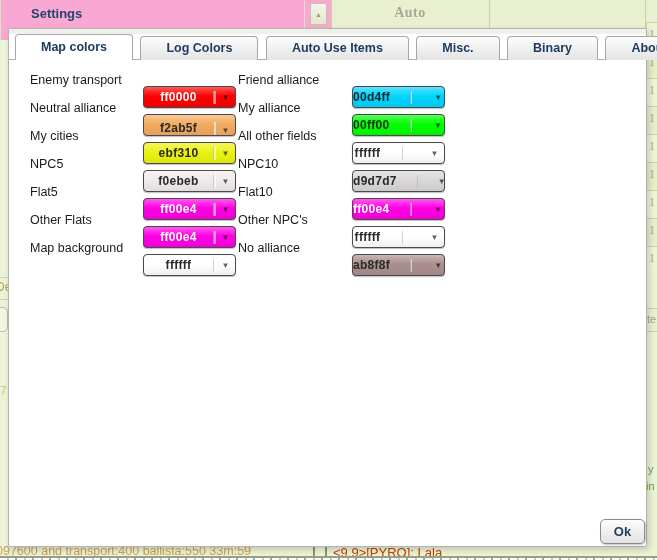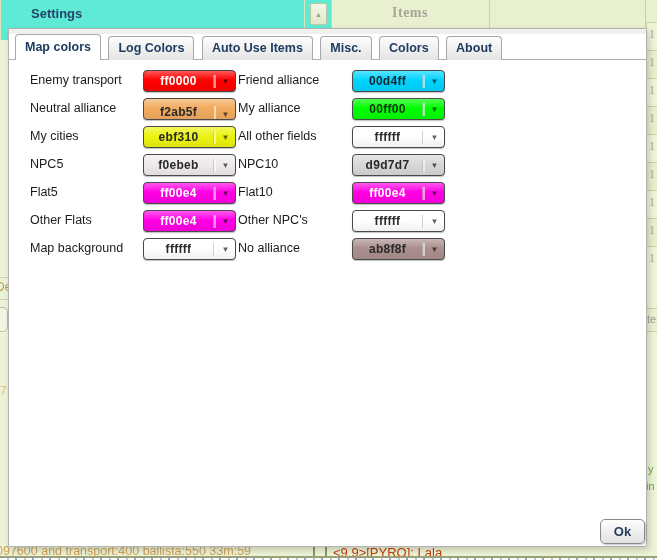--- a/index.html
+++ b/index.html
@@ -29,67 +29,67 @@
   .bg-left-7{position:absolute;left:0px;top:384px;font-size:12px;color:#ddb768;opacity:.8;z-index:1;}
   .bg-bottom{position:absolute;left:0;top:547px;width:657px;height:13px;background:#edf3d5;z-index:1;}
   .bg-log-left{position:absolute;left:-4px;top:-3px;font-size:12.5px;color:#cfa058;white-space:nowrap;}
   .bg-log-right{position:absolute;left:333px;top:-2px;font-size:13px;color:#c2410c;white-space:nowrap;}
   .bg-vmark1{position:absolute;left:313px;top:0;width:2px;height:9px;background:#8f9468;}
   .bg-vmark2{position:absolute;left:325px;top:0;width:2px;height:9px;background:#8f9468;}
   .bg-darkline{position:absolute;left:0;top:556px;width:657px;height:2px;background:#9aa077;z-index:1;}
   .bg-sliver{position:absolute;left:0;top:558px;width:657px;height:2px;z-index:1;
              background:repeating-linear-gradient(90deg,#ffffff 0 7px,#b9c6e2 7px 9px,#ffffff 9px 15px,#8ea6cf 15px 17px);}
   
-  .titlebar{position:absolute;left:0;top:0;width:330px;height:40px;background:#5eead4;
+  .titlebar{position:absolute;left:0;top:0;width:330px;height:40px;background:#f9a8d4;
             border-left:1px solid #dde3bd;z-index:5;}
   .title-text{position:absolute;left:30px;top:6px;font-size:13px;font-weight:bold;color:#25456b;}
   .title-div{position:absolute;left:303px;top:0;width:1px;height:28px;background:#dde3bd;}
   .scrollup{position:absolute;left:309px;top:3px;width:17px;height:22px;border:1px solid #c0c7a0;
             border-radius:2px;background:linear-gradient(#f4f6ea,#e2e7cb);text-align:center;
             font-size:7px;color:#9a9f82;line-height:22px;box-sizing:border-box;}
   
   .dialog{position:absolute;left:8px;top:28px;width:639px;height:519px;background:#ffffff;
           border:1px solid #b3b3b3;border-radius:2px;box-shadow:2px 3px 6px rgba(0,0,0,.18);
           z-index:10;box-sizing:border-box;}
   .dialog .topstrip{position:absolute;left:0;right:0;top:0;height:5px;background:#eff0e9;}
   .tabstrip{position:absolute;left:0;right:0;top:5px;height:25px;border-bottom:1px solid #b0b0b0;
             padding-left:6px;white-space:nowrap;}
-  .tab{display:inline-block;vertical-align:bottom;height:24px;line-height:23px;padding:0 9px;
+  .tab{display:inline-block;vertical-align:bottom;height:24px;line-height:23px;padding:0 25px;
        font-size:12.5px;font-weight:bold;color:#1e3c60;background:linear-gradient(#fdfdfd,#e4e4e4);
        border:1px solid #a8a8a8;border-bottom:none;border-radius:4px 4px 0 0;margin-right:3px;
        box-sizing:border-box;position:relative;cursor:pointer;}
   .tab.active{height:26px;line-height:25px;background:#ffffff;z-index:2;}
   
   .row{position:absolute;left:0;width:100%;height:22px;}
   .lbl{position:absolute;top:3px;font-size:12.5px;color:#1b1b1b;}
   .lbl.l{left:21px;} .lbl.r{left:229px;}
-  .dd{position:absolute;top:0;width:93px;height:22px;border:1px solid #4a4a4a;border-radius:4px;
+  .dd{position:absolute;top:16px;width:93px;height:22px;border:1px solid #4a4a4a;border-radius:4px;
       box-sizing:border-box;display:flex;align-items:center;cursor:pointer;
       background-image:linear-gradient(rgba(255,255,255,.35),rgba(255,255,255,0) 45%,rgba(0,0,0,.06));
       box-shadow:0 1px 1px rgba(0,0,0,.25);}
-  .dd.l{left:134px;} .dd.r{left:343px;}
+  .dd.l{left:134px;} .dd.r{left:343px;gap:20px;}
   .dd-val{flex:1;text-align:center;font-size:12px;font-weight:bold;letter-spacing:.3px;}
   .dd-sep{width:2px;height:13px;background:rgba(255,255,255,.55);border-left:1px solid rgba(0,0,0,.18);}
   .dd-arrow{width:19px;text-align:center;font-size:8px;color:rgba(0,0,0,.62);}
   
   .ok-btn{position:absolute;left:591px;top:490px;width:45px;height:25px;border:1px solid #8a8a8a;
           border-radius:5px;background:linear-gradient(#fdfdfd,#e2e2e2);font-size:13px;font-weight:bold;
           color:#1f3a5f;text-align:center;line-height:23px;box-sizing:border-box;cursor:pointer;
           box-shadow:1px 1px 2px rgba(0,0,0,.25);font-family:"Liberation Sans",sans-serif;}
 </style>
 </head>
 <body>
 
 <div class="page">
 
   <div class="bg-header">
     <div class="vline" style="left:0"></div>
     <div class="vline" style="left:158px"></div>
     <div class="vline" style="left:314px"></div>
-    <div class="bg-hcell" style="left:0;width:158px">Items</div>
+    <div class="bg-hcell" style="left:0;width:158px">Auto</div>
   </div>
 
   <div class="bg-numcol">
     <div class="num-cell">1</div>
     <div class="num-cell">1</div>
     <div class="num-cell">1</div>
     <div class="num-cell">1</div>
     <div class="num-cell">1</div>
     <div class="num-cell">1</div>
     <div class="num-cell">1</div>
@@ -122,21 +122,21 @@
     <div class="scrollup"><span>▲</span></div>
   </div>
 
   <div class="dialog">
     <div class="topstrip"></div>
     <div class="tabstrip">
       <span class="tab active">Map colors</span>
       <span class="tab">Log Colors</span>
       <span class="tab">Auto Use Items</span>
       <span class="tab">Misc.</span>
-      <span class="tab">Colors</span>
+      <span class="tab">Binary</span>
       <span class="tab">About</span>
     </div>
 
     <div class="row" style="top:41px">
       <span class="lbl l">Enemy transport</span>
       <div class="dd l" style="background-color: rgb(255, 0, 0);">
         <span class="dd-val" style="color: rgb(255, 255, 255);">ff0000</span>
         <span class="dd-sep"></span>
         <span class="dd-arrow">▼</span>
       </div>

